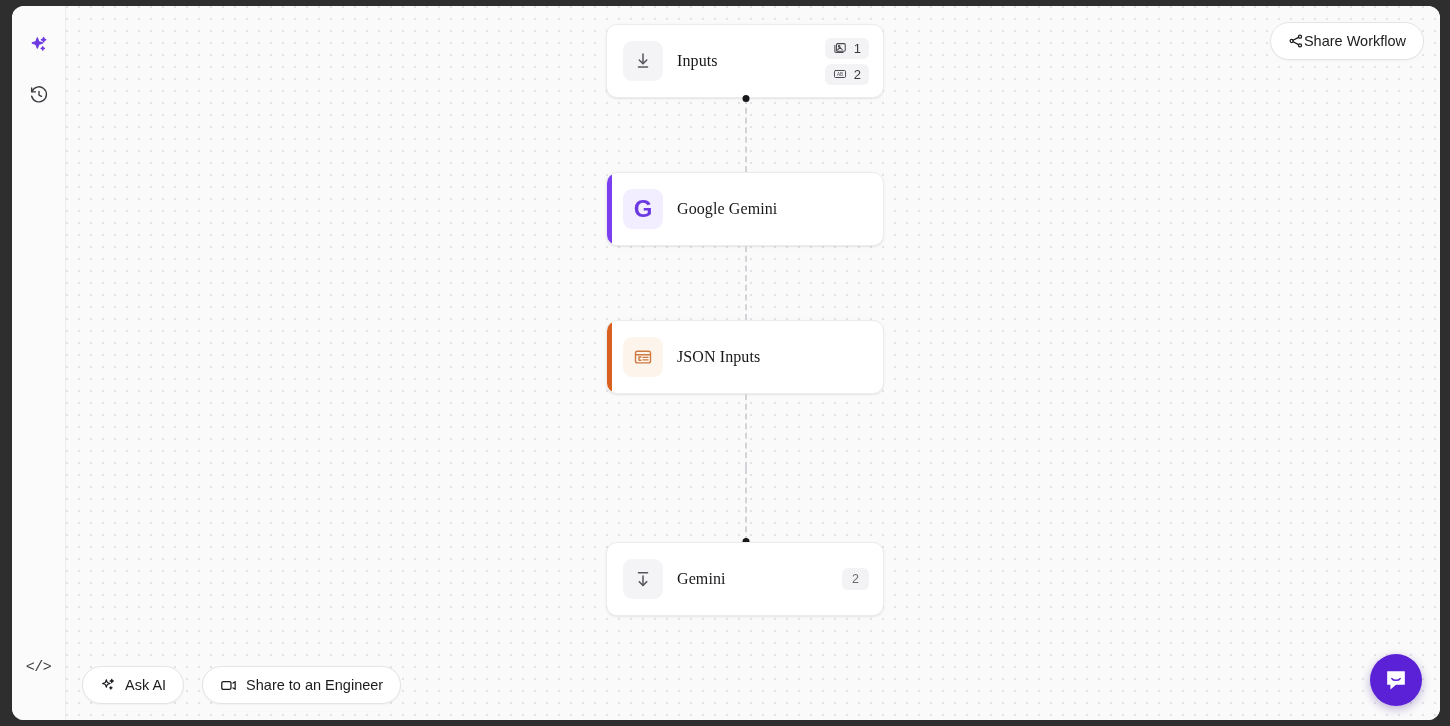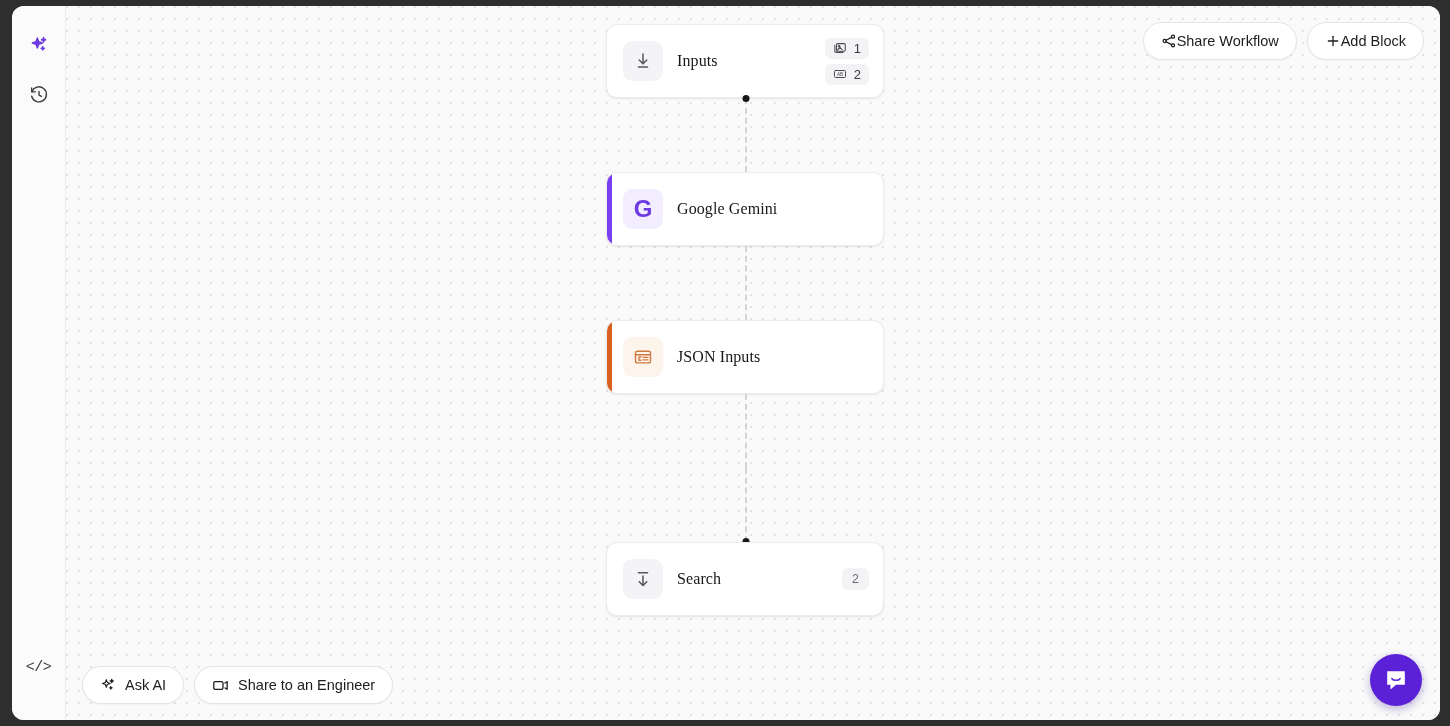--- a/index.html
+++ b/index.html
@@ -90,21 +90,21 @@
     cursor: pointer;
     box-shadow: 0 1px 2px rgba(16,16,20,0.04);
     white-space: nowrap;
   }
 
   
   #bottombar {
     position: absolute;
     left: 16px; bottom: 16px;
     display: flex;
-    gap: 10px;
+    gap: 18px;
     z-index: 30;
   }
   .bbtn {
     height: 38px;
     display: inline-flex;
     align-items: center;
     gap: 9px;
     padding: 0 17px;
     background: #ffffff;
     border: 1px solid #e4e4e7;
@@ -277,29 +277,20 @@
               <circle cx="18" cy="5.5" r="2.3"></circle>
               <circle cx="18" cy="18.5" r="2.3"></circle>
               <circle cx="5.5" cy="12" r="2.3"></circle>
               <line x1="7.6" y1="10.9" x2="15.9" y2="6.6"></line>
               <line x1="7.6" y1="13.1" x2="15.9" y2="17.4"></line>
             </svg>
           </span>
           <span>Share Workflow</span>
         </div>
 
-        <div class="tbtn">
-          <span>
-            <svg width="16" height="16" viewBox="0 0 24 24" fill="none" stroke="#1c1c1f" stroke-width="1.9" stroke-linecap="round">
-              <line x1="12" y1="5" x2="12" y2="19"></line>
-              <line x1="5" y1="12" x2="19" y2="12"></line>
-            </svg>
-          </span>
-          <span>Add Block</span>
-        </div>
       </div>
 
       <div id="flow">
 
         <div class="node io">
           <div class="node-icon" style="background:#f4f4f6">
             <span>
               <svg width="20" height="20" viewBox="0 0 24 24" fill="none" stroke="#55555c" stroke-width="1.8" stroke-linecap="round" stroke-linejoin="round">
                 <line x1="12" y1="3.5" x2="12" y2="15"></line>
                 <polyline points="7.5,10.8 12,15.3 16.5,10.8"></polyline>
@@ -378,21 +369,21 @@
         <div class="node io">
           <div class="node-icon" style="background:#f4f4f6">
             <span>
               <svg width="20" height="20" viewBox="0 0 24 24" fill="none" stroke="#55555c" stroke-width="1.8" stroke-linecap="round" stroke-linejoin="round">
                 <line x1="6.5" y1="4.6" x2="17.5" y2="4.6"></line>
                 <line x1="12" y1="8.4" x2="12" y2="19.6"></line>
                 <polyline points="7.5,15.2 12,19.8 16.5,15.2"></polyline>
               </svg>
             </span>
           </div>
-          <div class="node-title">Search</div>
+          <div class="node-title">Gemini</div>
           <div class="node-badges">
             <div class="badge-plain">2</div>
           </div>
         </div>
 
       </div>
 
       <div id="bottombar">
 
         <div class="bbtn">

